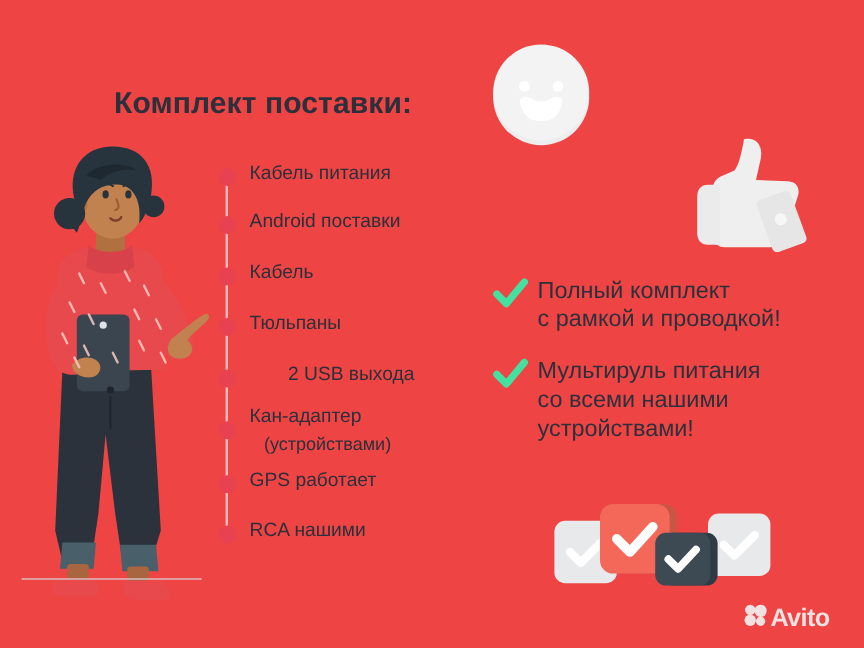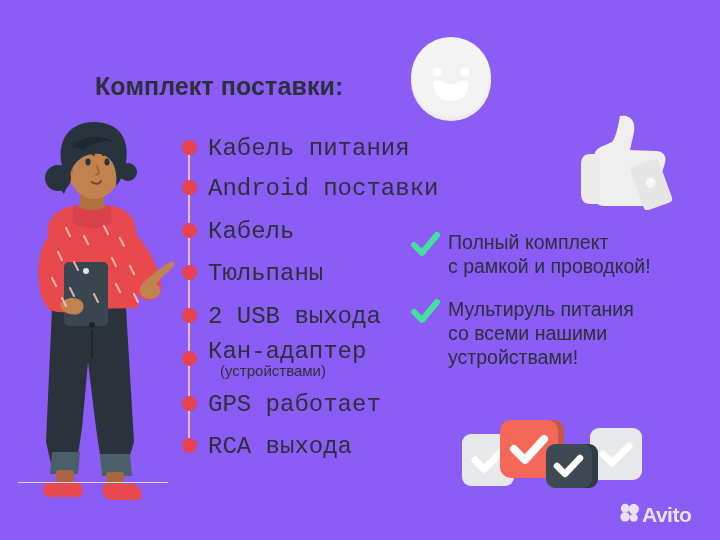--- a/index.html
+++ b/index.html
@@ -4,21 +4,21 @@
 <style>
   html, body {
     margin: 0;
     padding: 0;
     background: #ffffff;
   }
   #canvas {
     position: relative;
     width: 720px;
     height: 540px;
-    background: #8b5cf6;
+    background: #ef4444;
     overflow: hidden;
     font-family: "Liberation Sans", "DejaVu Sans", sans-serif;
     -webkit-font-smoothing: antialiased;
   }
 
   
   .deco-smiley {
     position: absolute;
     left: 407px;
     top: 35px;
@@ -72,25 +72,24 @@
     position: absolute;
     left: 2px;
     width: 15px;
     height: 15px;
     border-radius: 50%;
     background: #E8414F;
   }
   .bullet-label {
     position: absolute;
     left: 28px;
-    font-size: 24px;
+    font-size: 16px;
     color: #2B303B;
     white-space: nowrap;
     line-height: 1.1;
-    font-family: Liberation Mono, monospace;
   }
   .bullet-sub {
     position: absolute;
     left: 40px;
     font-size: 15px;
     color: #2B303B;
     white-space: nowrap;
     line-height: 1.1;
   }
 
@@ -317,37 +316,37 @@
       <span class="bullet-label" style="top:-4px;">Кабель</span>
     </div>
 
     <div class="bullet-row" style="top:265px;">
       <span class="bullet-dot" style="top:0px;"></span>
       <span class="bullet-label" style="top:-4px;">Тюльпаны</span>
     </div>
 
     <div class="bullet-row" style="top:308px;">
       <span class="bullet-dot" style="top:0px;"></span>
-      <span class="bullet-label" style="top:-4px;">2 USB выхода</span>
+      <span class="bullet-label" style="top:-4px;margin-left:32px;">2 USB выхода</span>
     </div>
 
     <div class="bullet-row" style="top:351px;">
       <span class="bullet-dot" style="top:0px;"></span>
       <span class="bullet-label" style="top:-12px;">Кан-адаптер</span>
       <span class="bullet-sub" style="top:12px;">(устройствами)</span>
     </div>
 
     <div class="bullet-row" style="top:396px;">
       <span class="bullet-dot" style="top:0px;"></span>
       <span class="bullet-label" style="top:-4px;">GPS работает</span>
     </div>
 
     <div class="bullet-row" style="top:438px;">
       <span class="bullet-dot" style="top:0px;"></span>
-      <span class="bullet-label" style="top:-4px;">RCA выхода</span>
+      <span class="bullet-label" style="top:-4px;">RCA нашими</span>
     </div>
 
   </div>
 
   <div class="note" style="left:410px; top:230px; width:290px;">
     <span class="note-check" style="top:0px;">
       <svg viewBox="0 0 30 30" width="30" height="30">
         <path d="M4 15 L12 23 L27 5" stroke="#45E0A0" stroke-width="6" fill="none" stroke-linecap="round" stroke-linejoin="round"></path>
       </svg>
     </span>

